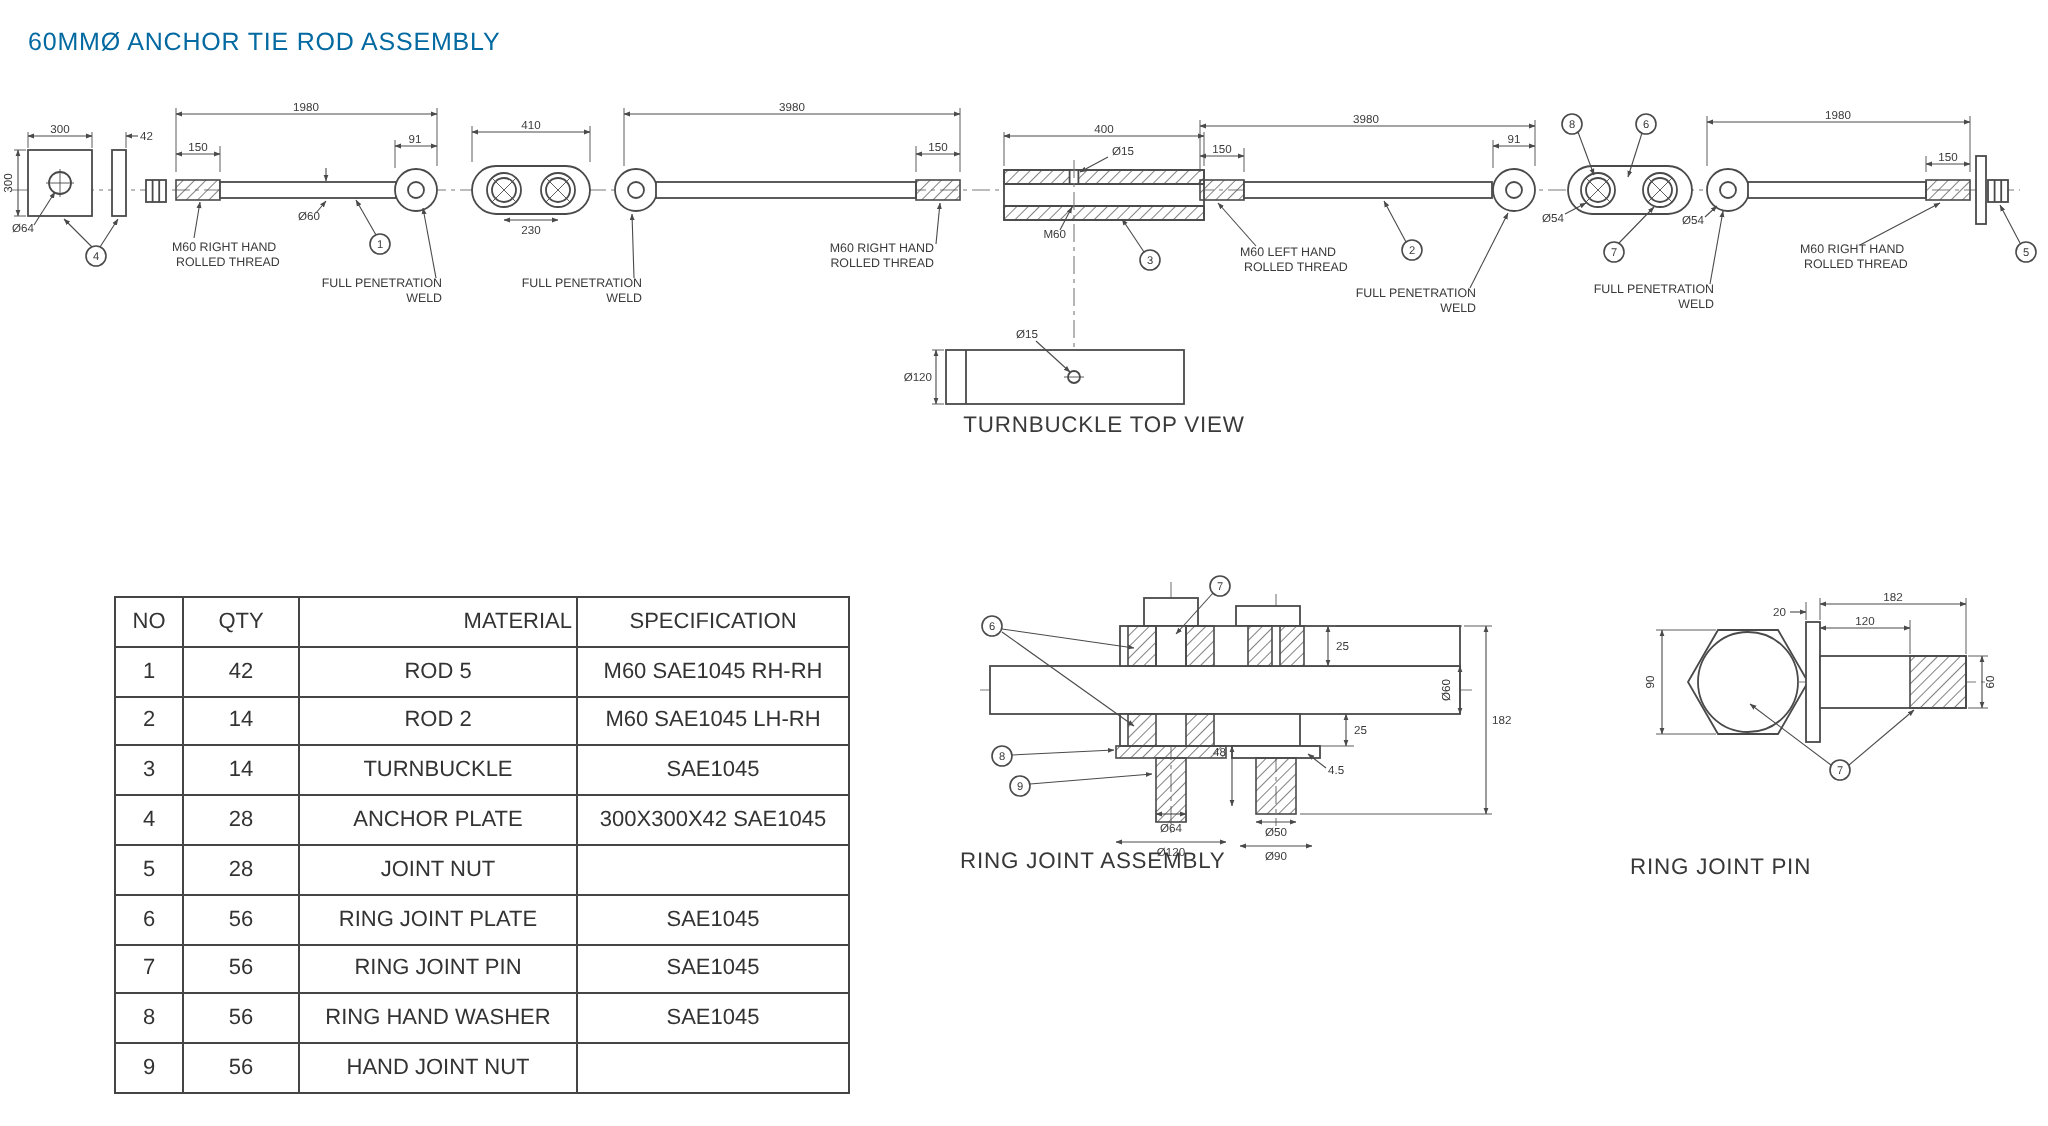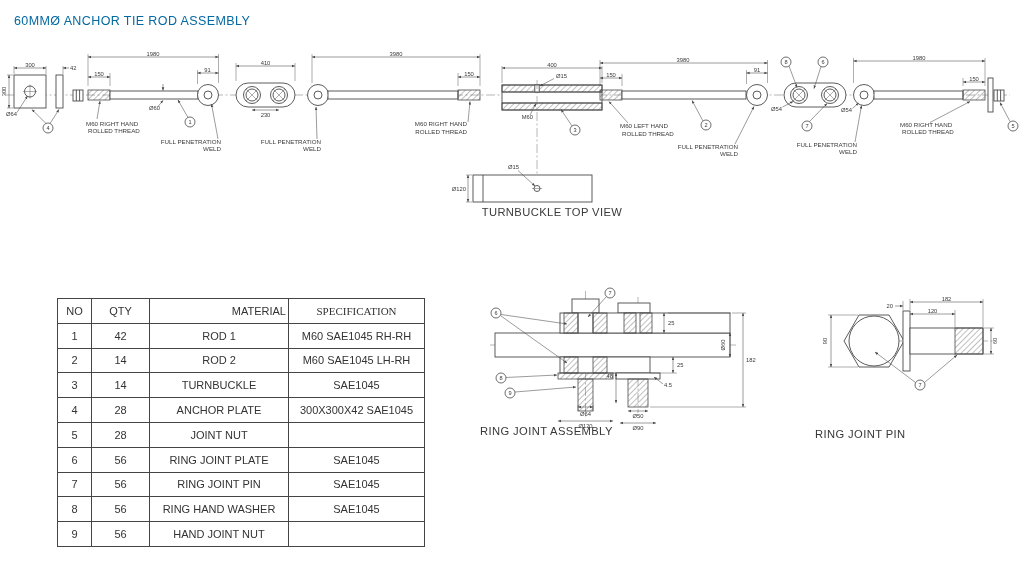--- a/index.html
+++ b/index.html
@@ -17,21 +17,21 @@
   .ldr{stroke:#4a4a4a;stroke-width:.55;fill:none;}
   text{fill:#3a3a3a;font-family:"Liberation Sans",sans-serif;}
   .td{font-size:5.8px;} .tn{font-size:6.2px;} .tc{font-size:5.6px;}
   .tl{font-size:11.2px;letter-spacing:.4px;}
   .tm{text-anchor:middle;} .te{text-anchor:end;}
   .bub{fill:#ffffff;stroke:#4a4a4a;stroke-width:.8;}
   
   #bom{left:57px;top:298px;border-collapse:collapse;table-layout:fixed;}
   #bom td{border:1px solid #454545;font-size:11px;text-align:center;vertical-align:middle;
           height:23.8px;padding:0 2px;color:#333;white-space:nowrap;}
-  #bom .c-no{width:29px;} #bom .c-qty{width:53px;margin-top:36px;} #bom .c-mat{width:134px;text-align:right;} #bom .c-spec{width:131px;font-family:Liberation Serif, serif;}
+  #bom .c-no{width:29px;} #bom .c-qty{width:53px;margin-top:36px;} #bom .c-mat{width:134px;text-align:right;} #bom .c-spec{width:131px;}
   .dwg-label{font-size:11.2px;letter-spacing:.4px;color:#383838;text-align:left;}
 </style>
 </head>
 <body>
 
 <svg width="0" height="0" style="position:absolute" aria-hidden="true">
   <defs>
     <pattern id="hatch" width="4" height="4" patternUnits="userSpaceOnUse" patternTransform="rotate(45)">
       <line x1="0" y1="0" x2="0" y2="4" stroke="#4a4a4a" stroke-width="0.7"></line>
     </pattern>
@@ -260,21 +260,21 @@
   <tbody>
       <tr>
     <td class="c-no">NO</td>
     <td class="c-qty">QTY</td>
     <td class="c-mat">MATERIAL</td>
     <td class="c-spec">SPECIFICATION</td>
   </tr>
   <tr>
         <td>1</td>
         <td>42</td>
-        <td>ROD 1</td>
+        <td>ROD 5</td>
         <td>M60 SAE1045 RH-RH</td>
       </tr>
   <tr>
         <td>2</td>
         <td>14</td>
         <td>ROD 2</td>
         <td>M60 SAE1045 LH-RH</td>
       </tr>
   <tr>
         <td>3</td>

